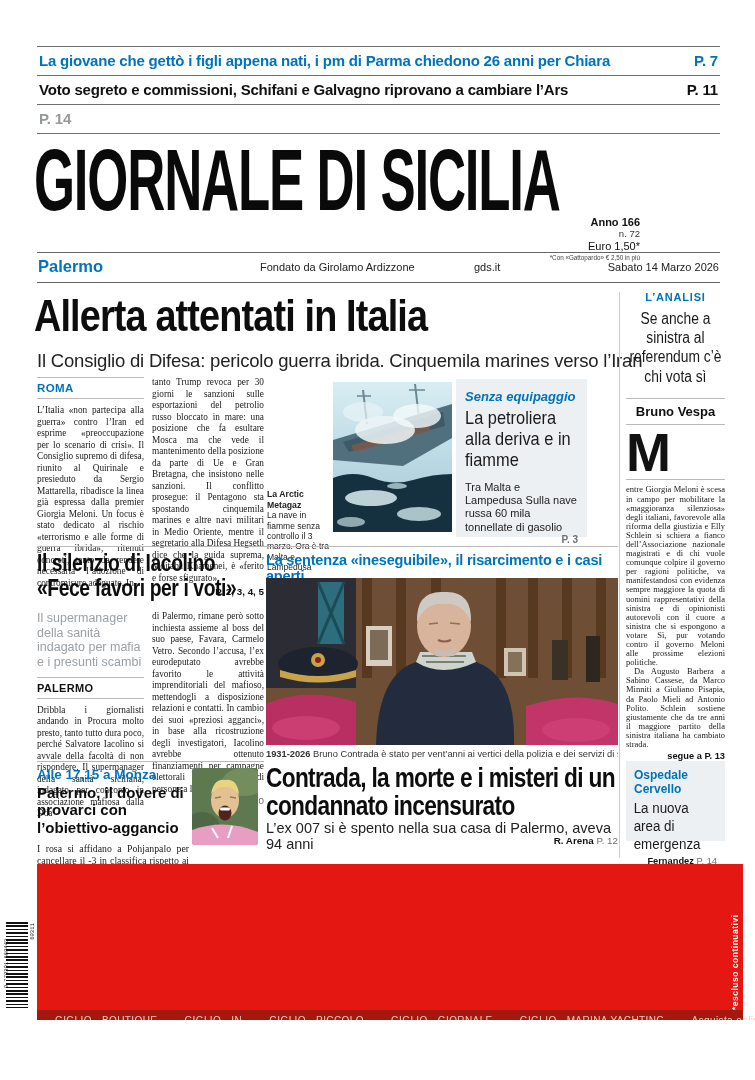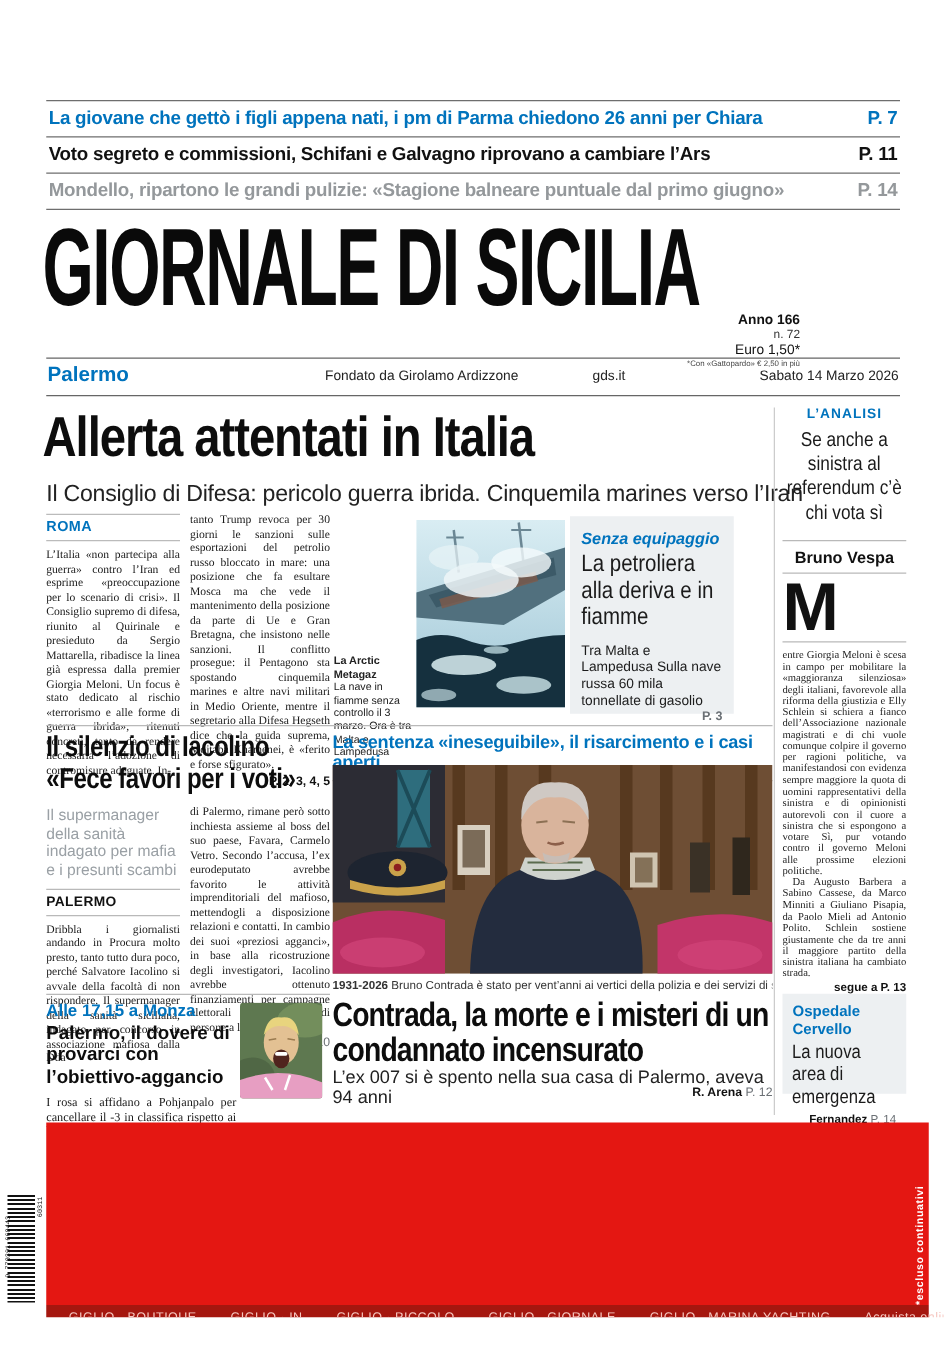--- a/index.html
+++ b/index.html
@@ -1,17 +1,17 @@
 <!DOCTYPE html>
 <html><head>
 <meta charset="utf-8">
 <style>
   html,body{margin:0;padding:0;background:#fff;}
   #page{position:relative;width:755px;height:1020px;background:#fff;overflow:hidden;
-        font-family:"Liberation Sans",sans-serif;color:#111;margin-top:34px;}
+        font-family:"Liberation Sans",sans-serif;color:#111;}
   .abs{position:absolute;}
   .serif{font-family:"Liberation Serif",serif;text-align:justify;color:#1a1a1a;}
   .blue{color:#0073bd;}
   .grayt{color:#94989b;}
   .pgref{color:#6b7075;font-weight:bold;}
   
   .sqL{transform:scaleX(.84);transform-origin:left top;width:119%;}
   .sqC{width:116%;margin-left:-8%;transform:scaleX(.862);transform-origin:center top;}
   .hr{border-top:1px solid #b9b9b9;}
   
@@ -47,21 +47,20 @@
   <div class="abs" style="left:37px;top:46px;width:683px;">
     <div class="teaser blue">
       <span>La giovane che gettò i figli appena nati, i pm di Parma chiedono 26 anni per Chiara</span>
       <span>P. 7</span>
     </div>
     <div class="teaser" style="color:#111;">
       <span>Voto segreto e commissioni, Schifani e Galvagno riprovano a cambiare l’Ars</span>
       <span>P. 11</span>
     </div>
     <div class="teaser grayt">
-      <span>Mondello, ripartono le grandi pulizie: «Stagione balneare puntuale dal primo giugno»</span>
       <span>P. 14</span>
     </div>
   </div>
 
   <div class="abs" style="left:34px;top:146px;">
     <div id="mast-title">GIORNALE DI SICILIA</div>
   </div>
   <div class="abs" style="left:440px;top:216px;width:200px;text-align:right;line-height:1.15;">
     <div style="font-size:11px;font-weight:bold;">Anno 166</div>
     <div style="font-size:9.5px;color:#333;">n. 72</div>

